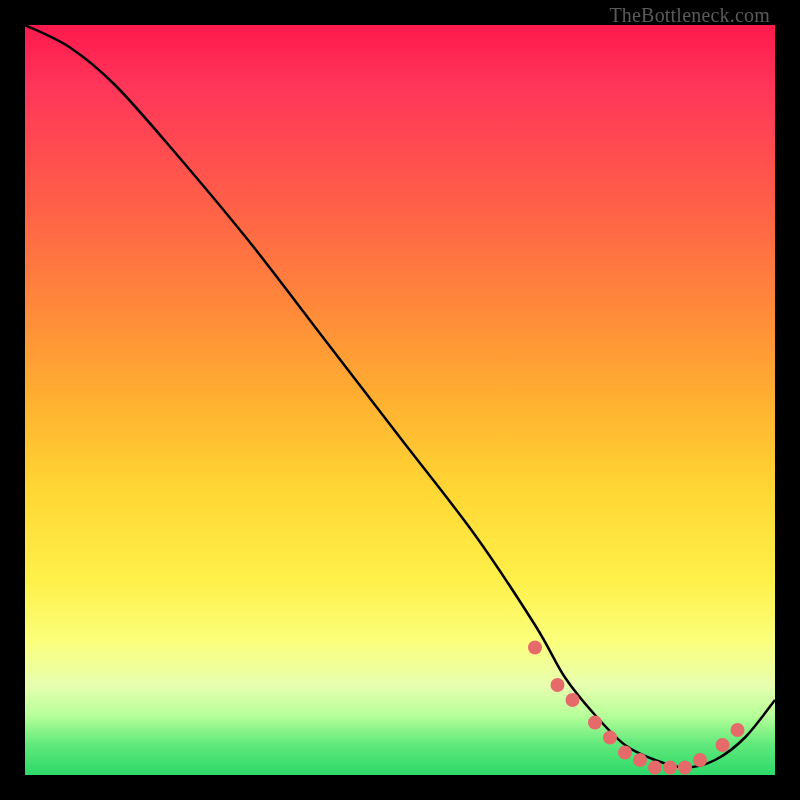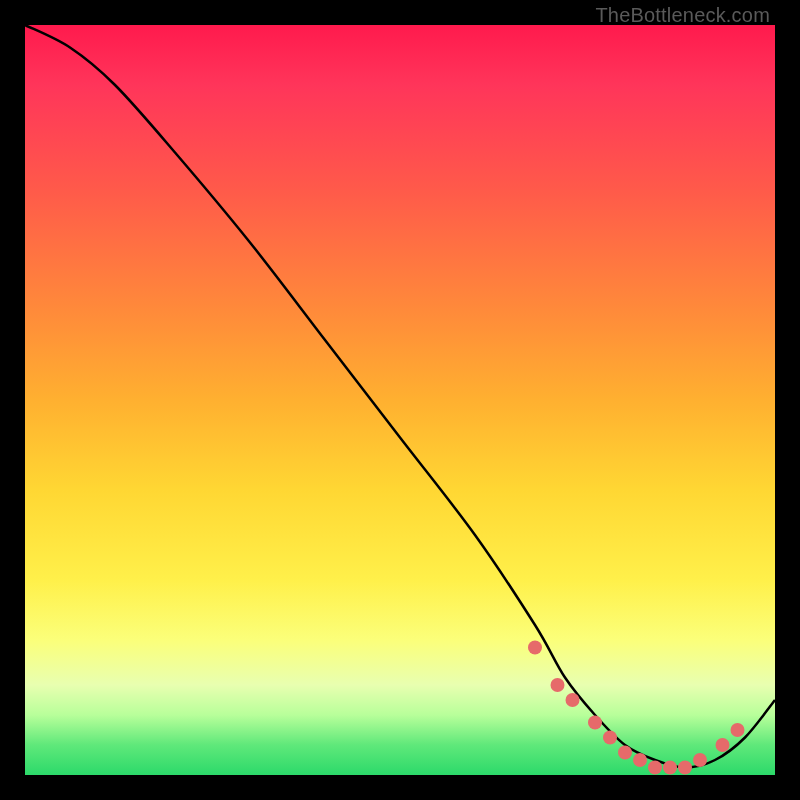--- a/index.html
+++ b/index.html
@@ -9,20 +9,21 @@
     height: 800px;
     background: #000;
     overflow: hidden;
     font-family: Arial, Helvetica, sans-serif;
   }
   .stage {
     position: relative;
     width: 800px;
     height: 800px;
     background: #000;
+    font-family: Liberation Serif, serif;
   }
   .plot-area {
     position: absolute;
     left: 25px;
     top: 25px;
     width: 750px;
     height: 750px;
     
     background: linear-gradient(
       to bottom,

